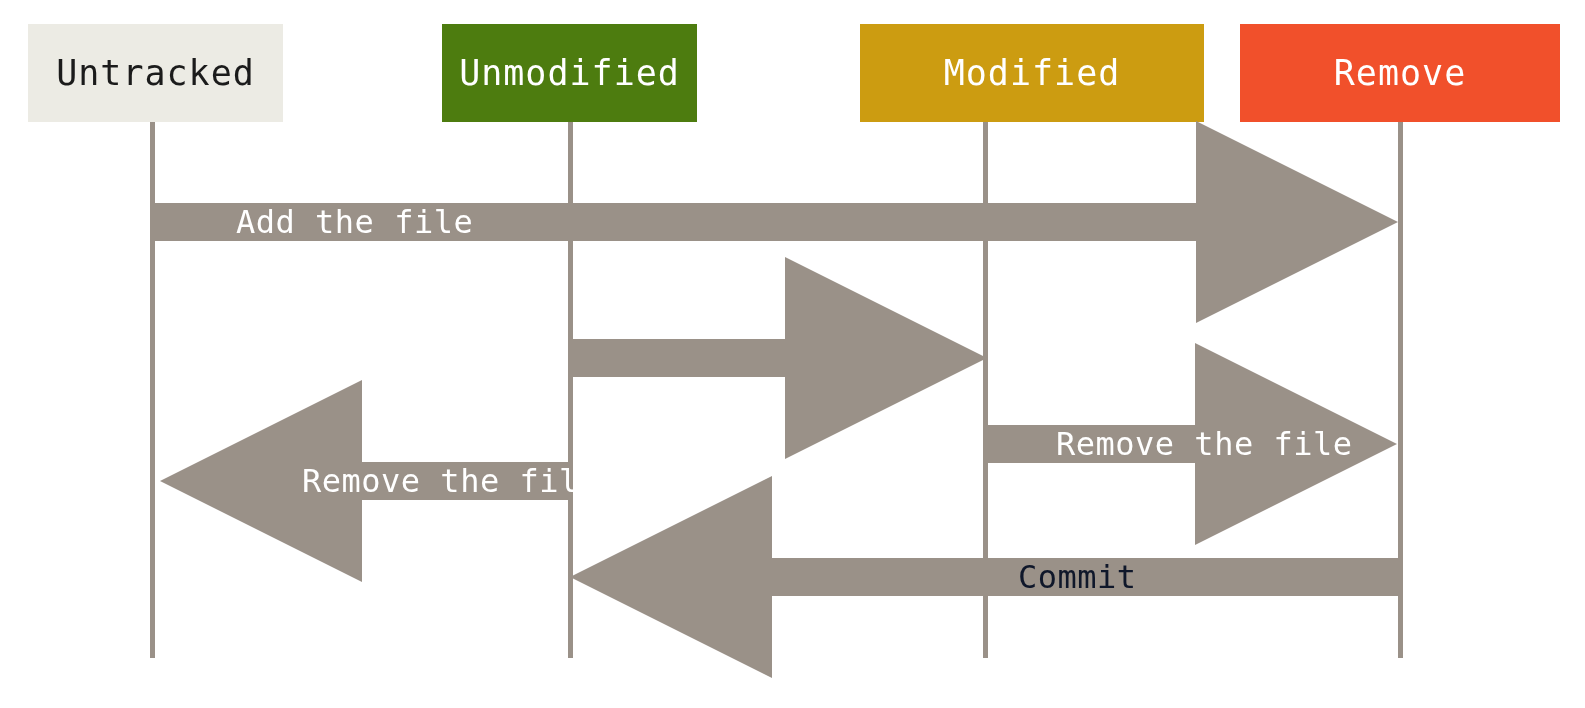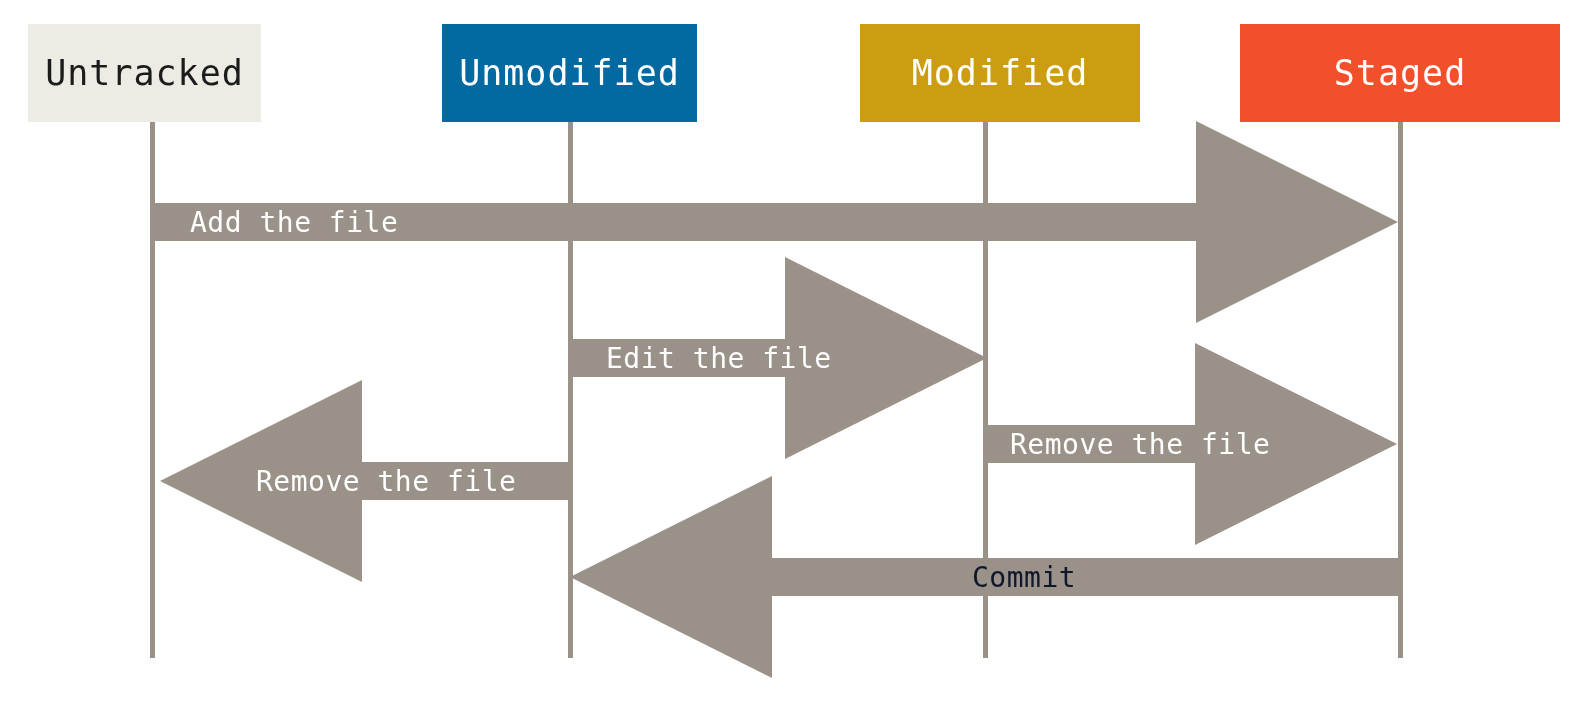--- a/index.html
+++ b/index.html
@@ -19,23 +19,23 @@
     position: absolute;
     top: 24px;
     height: 98px;
     display: flex;
     align-items: center;
     justify-content: center;
     font-size: 35px;
     letter-spacing: 1px;
     white-space: nowrap;
   }
-  .box-untracked  { left: 28px;   width: 233px; background: #ECEBE4; color: #1B1B1B; }
+  .box-untracked  { left: 28px;   width: 255px; background: #ECEBE4; color: #1B1B1B; }
   .box-unmodified { left: 442px;  width: 255px; background: #0E8C95; color: #FFFFFF; }
-  .box-modified   { left: 860px;  width: 280px; background: #CC9C11; color: #FFFFFF; }
+  .box-modified   { left: 860px;  width: 344px; background: #CC9C11; color: #FFFFFF; }
   .box-staged     { left: 1240px; width: 320px; background: #F1502B; color: #FFFFFF; }
   .lifeline {
     position: absolute;
     top: 122px;
     width: 5px;
     height: 536px;
     background: #9A9188;
   }
   .shaft {
     position: absolute;
@@ -56,56 +56,56 @@
     border-top: 101px solid transparent;
     border-bottom: 101px solid transparent;
     border-right: 202px solid #9A9188;
   }
   .arrow-label {
     position: absolute;
     height: 38px;
     display: flex;
     align-items: center;
     color: #FFFFFF;
-    font-size: 28px;
+    font-size: 32px;
     letter-spacing: 0.5px;
     white-space: nowrap;
     z-index: 5;
+    margin-left: 46px;
   }
 </style>
 </head>
 <body>
 
 <div class="canvas">
 
   <div class="state-box box-untracked" style="background-color: rgb(236, 235, 228); color: rgb(27, 27, 27);">
     <span>Untracked</span>
   </div>
-  <div class="state-box box-unmodified" style="background-color: #0369a1; color: rgb(255, 255, 255);">
+  <div class="state-box box-unmodified" style="background-color: #4d7c0f; color: rgb(255, 255, 255);">
     <span>Unmodified</span>
   </div>
   <div class="state-box box-modified" style="background-color: rgb(204, 156, 17); color: rgb(255, 255, 255);">
     <span>Modified</span>
   </div>
   <div class="state-box box-staged" style="background-color: rgb(241, 80, 43); color: rgb(255, 255, 255);">
-    <span>Staged</span>
+    <span>Remove</span>
   </div>
 
   <div class="lifeline" style="left: 150px; background-color: rgb(154, 145, 136);"></div>
   <div class="lifeline" style="left: 568px; background-color: rgb(154, 145, 136);"></div>
   <div class="lifeline" style="left: 983px; background-color: rgb(154, 145, 136);"></div>
   <div class="lifeline" style="left: 1398px; background-color: rgb(154, 145, 136);"></div>
 
   <div class="shaft" style="left: 152px; top: 203px; width: 1046px; background-color: rgb(154, 145, 136);"></div>
   <div class="head head-right" style="left: 1196px; top: 121px; border-left-color: rgb(154, 145, 136);"></div>
   <div class="arrow-label" style="left: 190px; top: 203px; color: rgb(255, 255, 255);">Add the file</div>
 
   <div class="shaft" style="left: 570px; top: 339px; width: 216px; background-color: rgb(154, 145, 136);"></div>
   <div class="head head-right" style="left: 785px; top: 257px; border-left-color: rgb(154, 145, 136);"></div>
-  <div class="arrow-label" style="left: 606px; top: 339px; color: rgb(255, 255, 255);">Edit the file</div>
 
   <div class="shaft" style="left: 985px; top: 425px; width: 211px; background-color: rgb(154, 145, 136);"></div>
   <div class="head head-right" style="left: 1195px; top: 343px; border-left-color: rgb(154, 145, 136);"></div>
   <div class="arrow-label" style="left: 1010px; top: 425px; color: rgb(255, 255, 255);">Remove the file</div>
 
   <div class="shaft" style="left: 362px; top: 462px; width: 208px; background-color: rgb(154, 145, 136);"></div>
   <div class="head head-left" style="left: 160px; top: 380px; border-right-color: rgb(154, 145, 136);"></div>
   <div class="arrow-label" style="left: 256px; top: 462px; color: rgb(255, 255, 255); text-align: right;">Remove the file</div>
 
   <div class="shaft" style="left: 770px; top: 558px; width: 630px; background-color: rgb(154, 145, 136);"></div>

